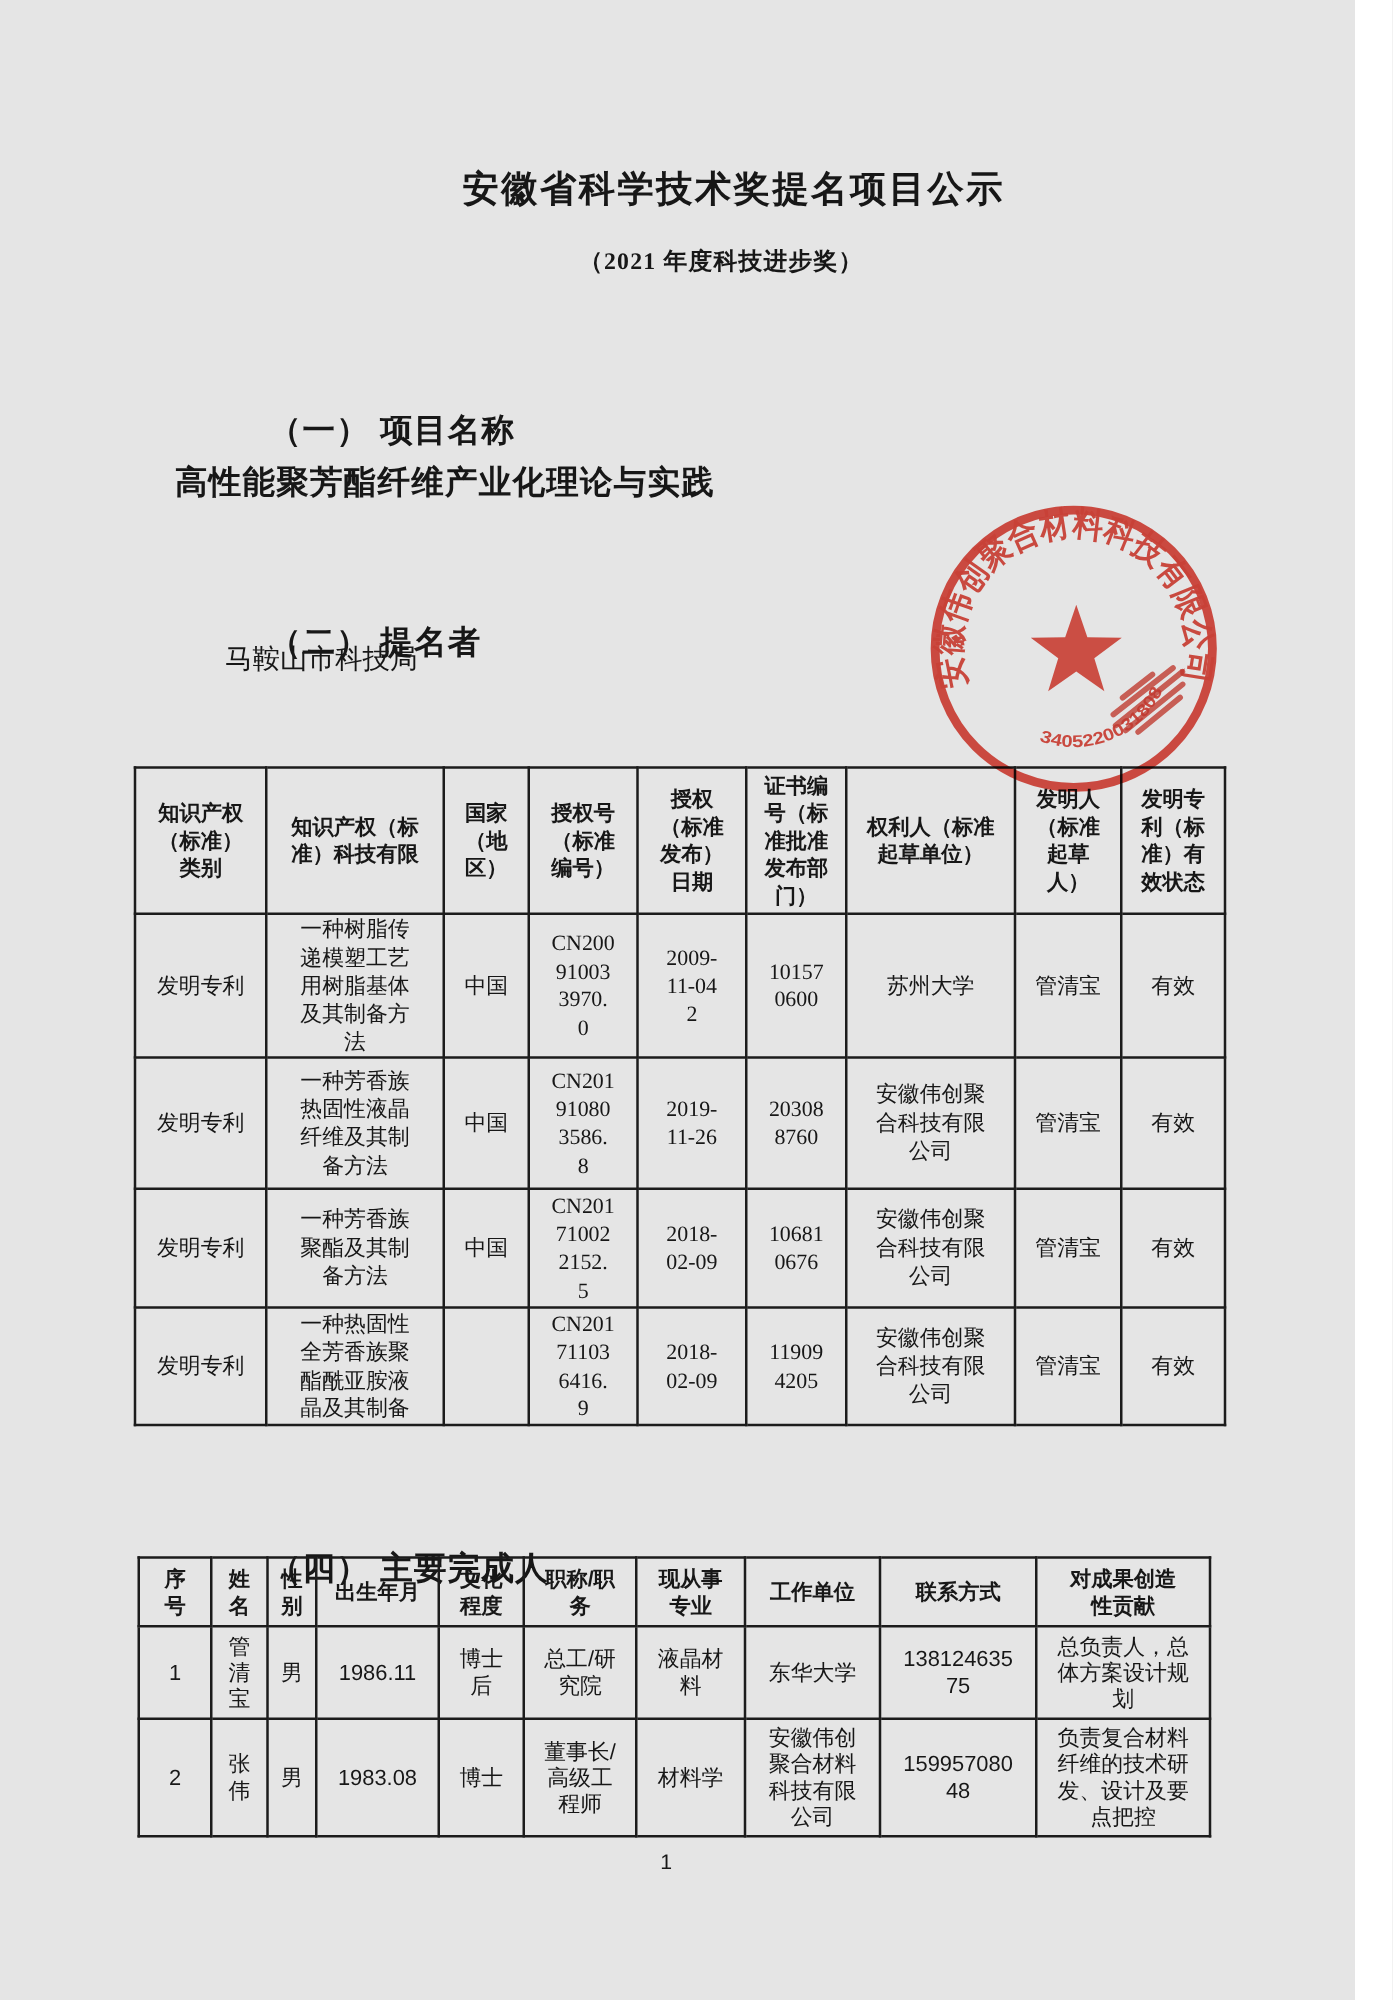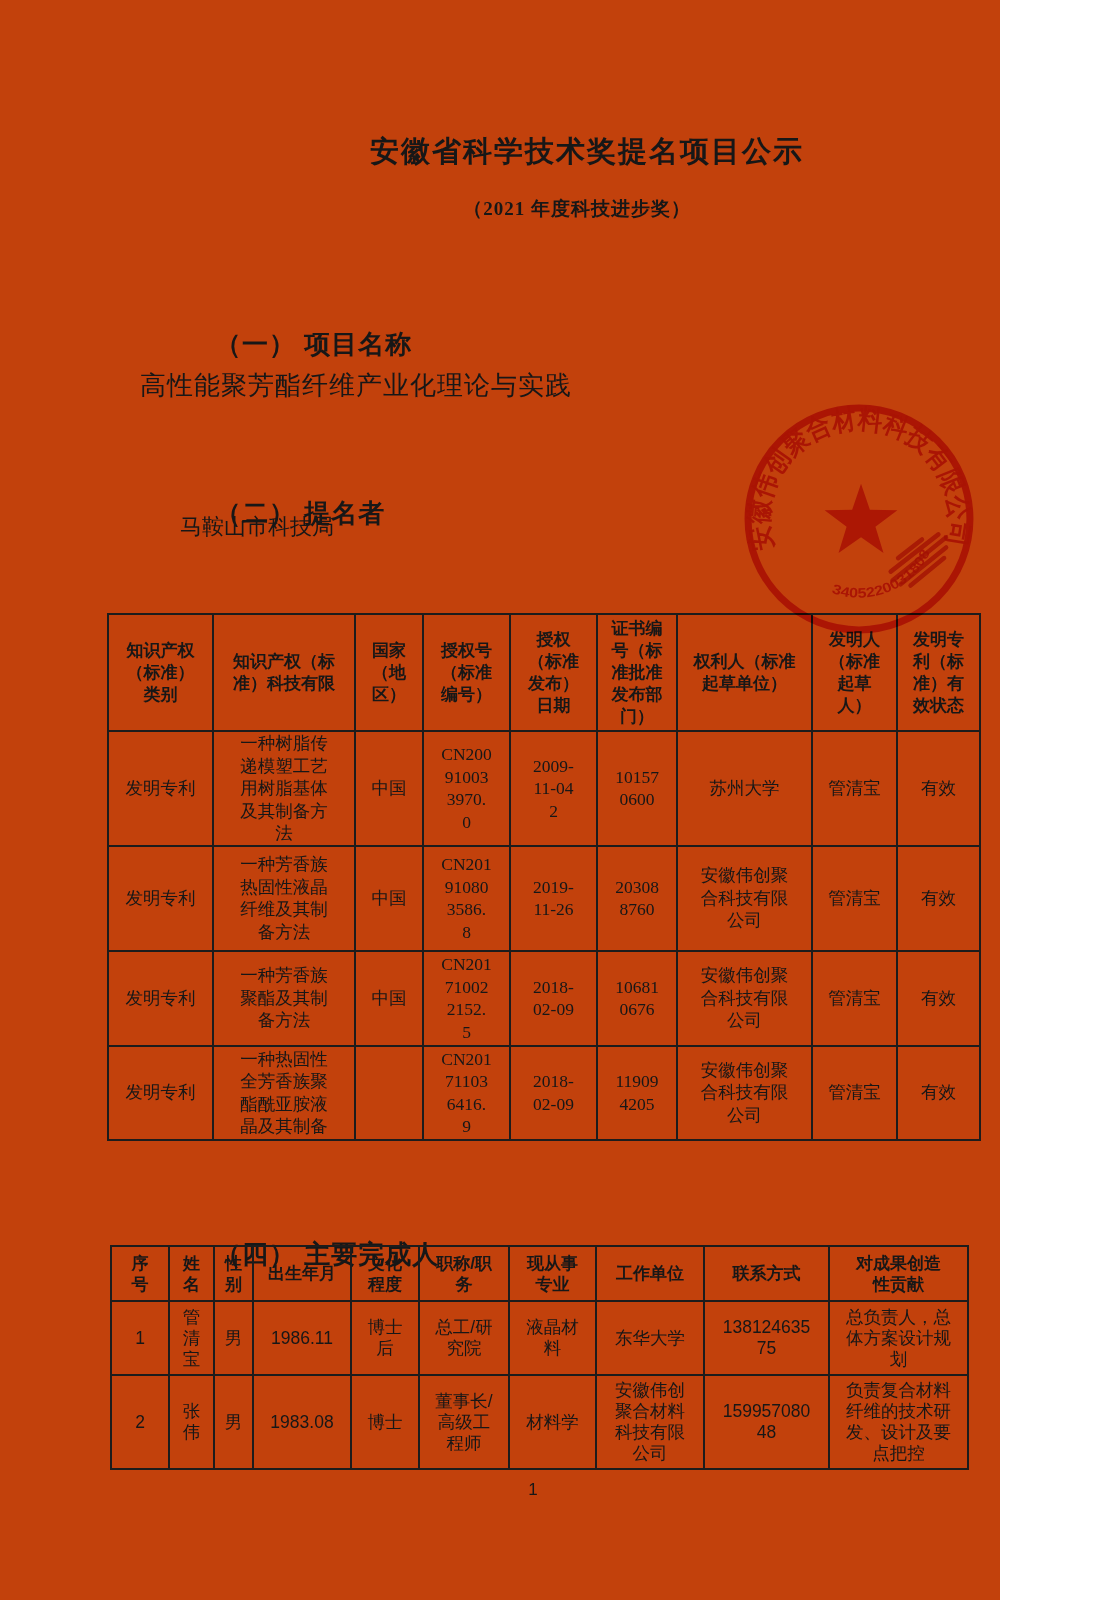--- a/index.html
+++ b/index.html
@@ -1,18 +1,18 @@
 <!DOCTYPE html>
 <html><head>
 <meta charset="utf-8">
 <style>
   html,body { margin:0; padding:0; }
   .doc {
-    position:relative; width:1000px; height:1600px;
-    background:#c2410c;
+    position:relative; width:1084px; height:1600px;
+    background:#e5e5e5;
     font-family:"Liberation Serif","DejaVu Serif",serif;
     color:#171717; overflow:hidden;
   }
   .abs { position:absolute; }
 
   .title {
     left:0; width:1114px; top:132px; padding-left:30px;
     text-align:center; font-family:"Liberation Sans","DejaVu Sans",sans-serif;
     font-weight:bold; font-size:29px; letter-spacing:2px;
   }
@@ -21,21 +21,21 @@
     text-align:center; font-weight:600; font-size:19px; letter-spacing:1px;
   }
   .sec-heading {
     font-family:"Liberation Sans","DejaVu Sans",sans-serif;
     font-weight:bold; font-size:26px; letter-spacing:1px; white-space:nowrap;margin-top:44px;
   }
   .h1 { left:215px; top:283px; }
   .h2 { left:215px; top:452px;text-align:center; }
   .h3 { left:215px; top:570px; }
   .h4 { left:215px; top:1193px; }
-  .project-name { left:140px; top:368px; font-size:26px; font-weight:400; letter-spacing:1px; }
+  .project-name { left:140px; top:368px; font-size:26px; font-weight:700; letter-spacing:1px; }
   .nominator   { left:180px; top:512px; font-size:22px; }
 
   table { border-collapse:collapse; table-layout:fixed; background:transparent; }
   td, th {
     border:2px solid #1c1c1c; text-align:center; vertical-align:middle;
     white-space:pre-line; overflow:hidden; padding:0 1px;
   }
   .t1 { left:107px; top:613px; width:872px; }
   .t1 th { font-family:"Liberation Sans","DejaVu Sans",sans-serif; font-weight:bold; font-size:17px; line-height:22px; }
   .t1 td { font-size:17.5px; line-height:22.5px; }

